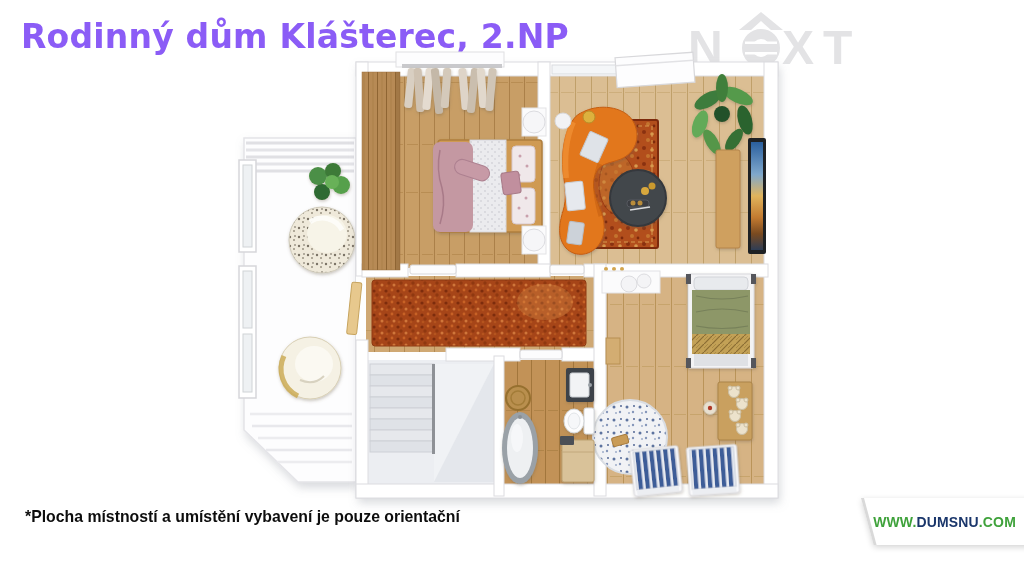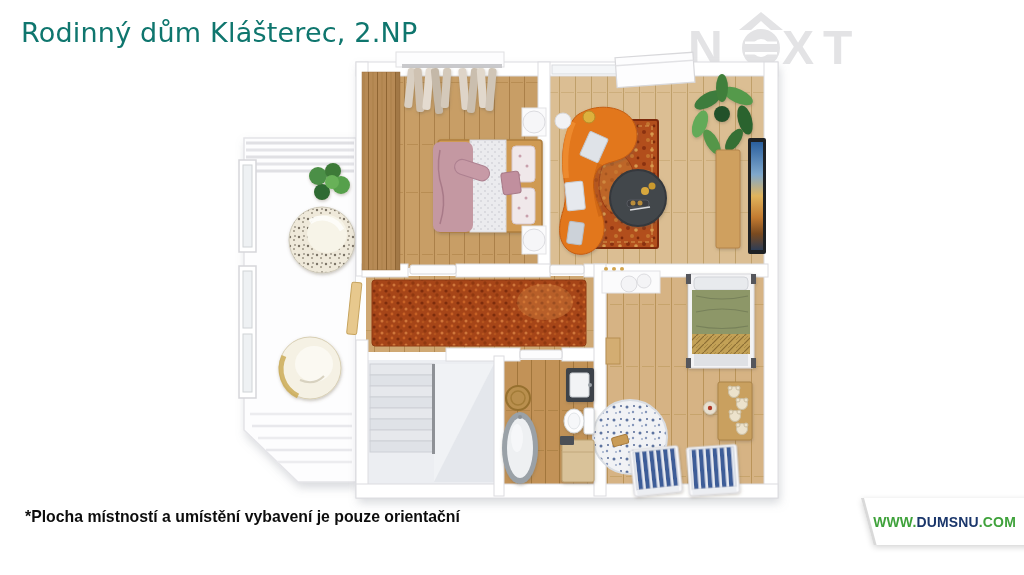--- a/index.html
+++ b/index.html
@@ -1,20 +1,20 @@
 <!DOCTYPE html>
 <html><head>
 <meta charset="utf-8">
 <style>
   html,body{margin:0;padding:0;background:#ffffff;}
   .page{position:relative;width:1024px;height:575px;background:#fff;overflow:hidden;
         font-family:"Liberation Sans",sans-serif;}
   .title{position:absolute;left:21px;top:17px;margin:0;
-         font-family:"DejaVu Sans",sans-serif;font-weight:normal;font-size:27px;
-         color:#0f766e;letter-spacing:.2px;}
+         font-family:"DejaVu Sans",sans-serif;font-weight:bold;font-size:33px;
+         color:#8b5cf6;letter-spacing:.2px;}
   .footnote{position:absolute;left:25px;top:507px;font-weight:700;font-size:17px;color:#0d0d0d;
             transform:scaleX(.93);transform-origin:left center;white-space:nowrap;}
   .watermark{position:absolute;left:686px;top:8px;width:180px;height:64px;}
   .planwrap{position:absolute;left:0;top:0;width:1024px;height:575px;}
   .banner{position:absolute;right:-24px;bottom:30px;width:184px;height:47px;background:#ffffff;
           transform:skewX(15deg);transform-origin:100% 0;
           border-left:3px solid #d9d9d9;box-shadow:0 2px 6px rgba(0,0,0,.18);}
   .banner-in{height:100%;transform:skewX(-15deg);display:flex;align-items:center;
              justify-content:flex-end;padding-right:38px;}
   .banner-text{font-weight:700;font-size:15.5px;letter-spacing:.2px;transform:scaleX(.9);

